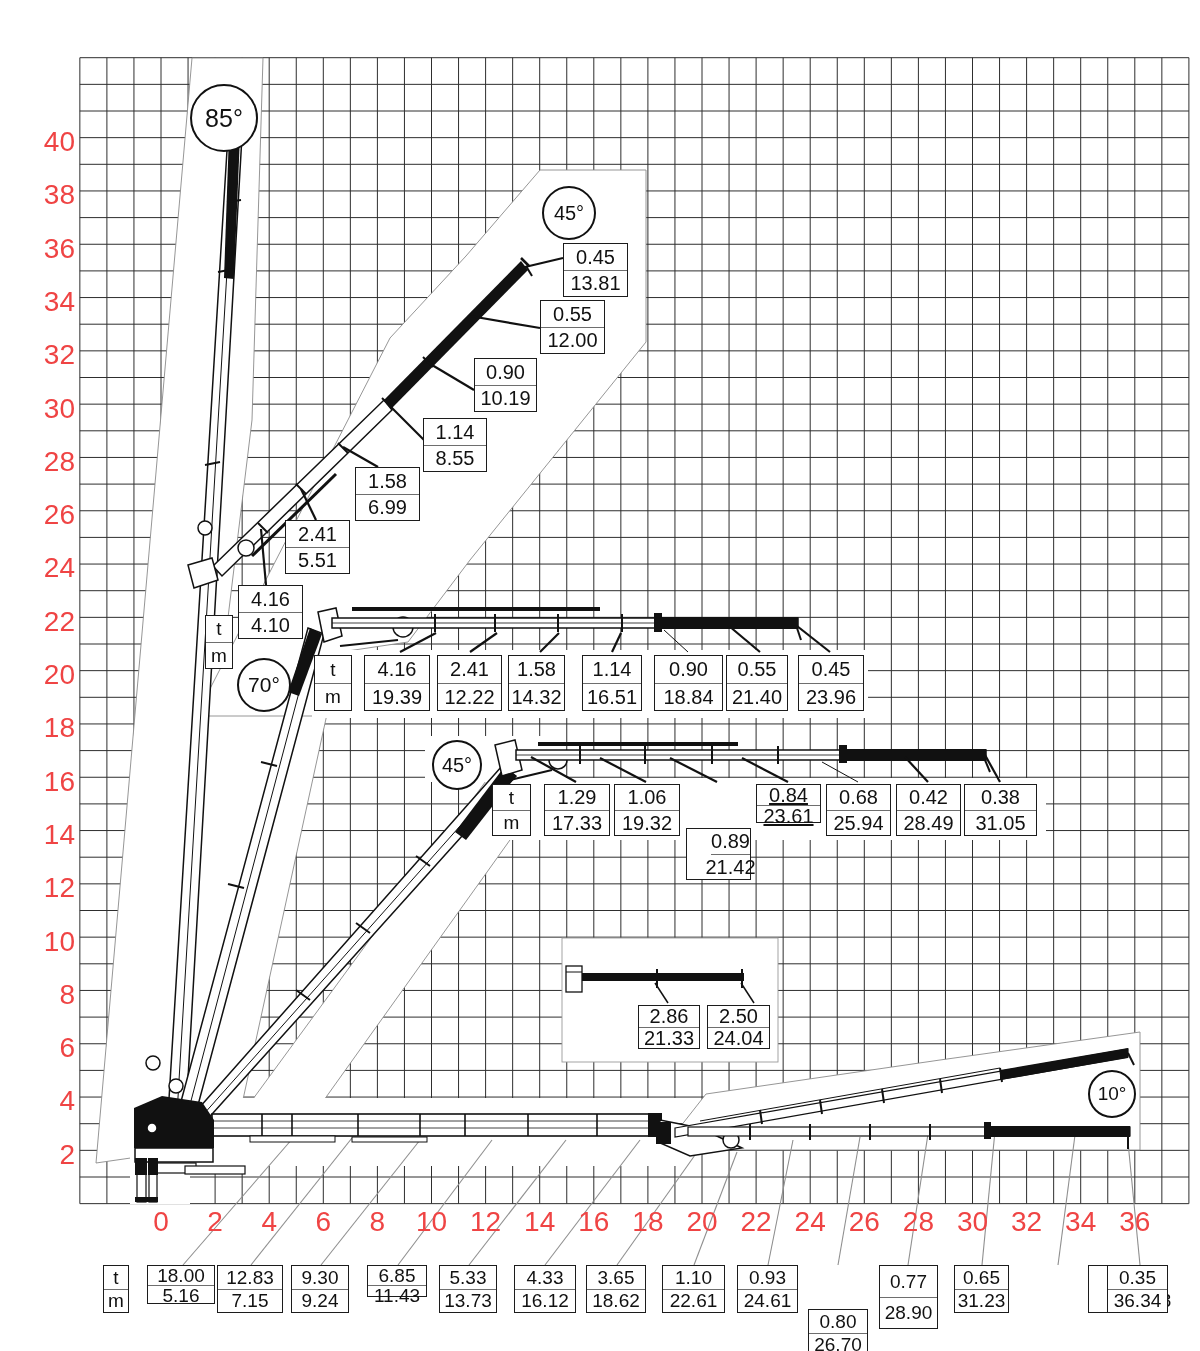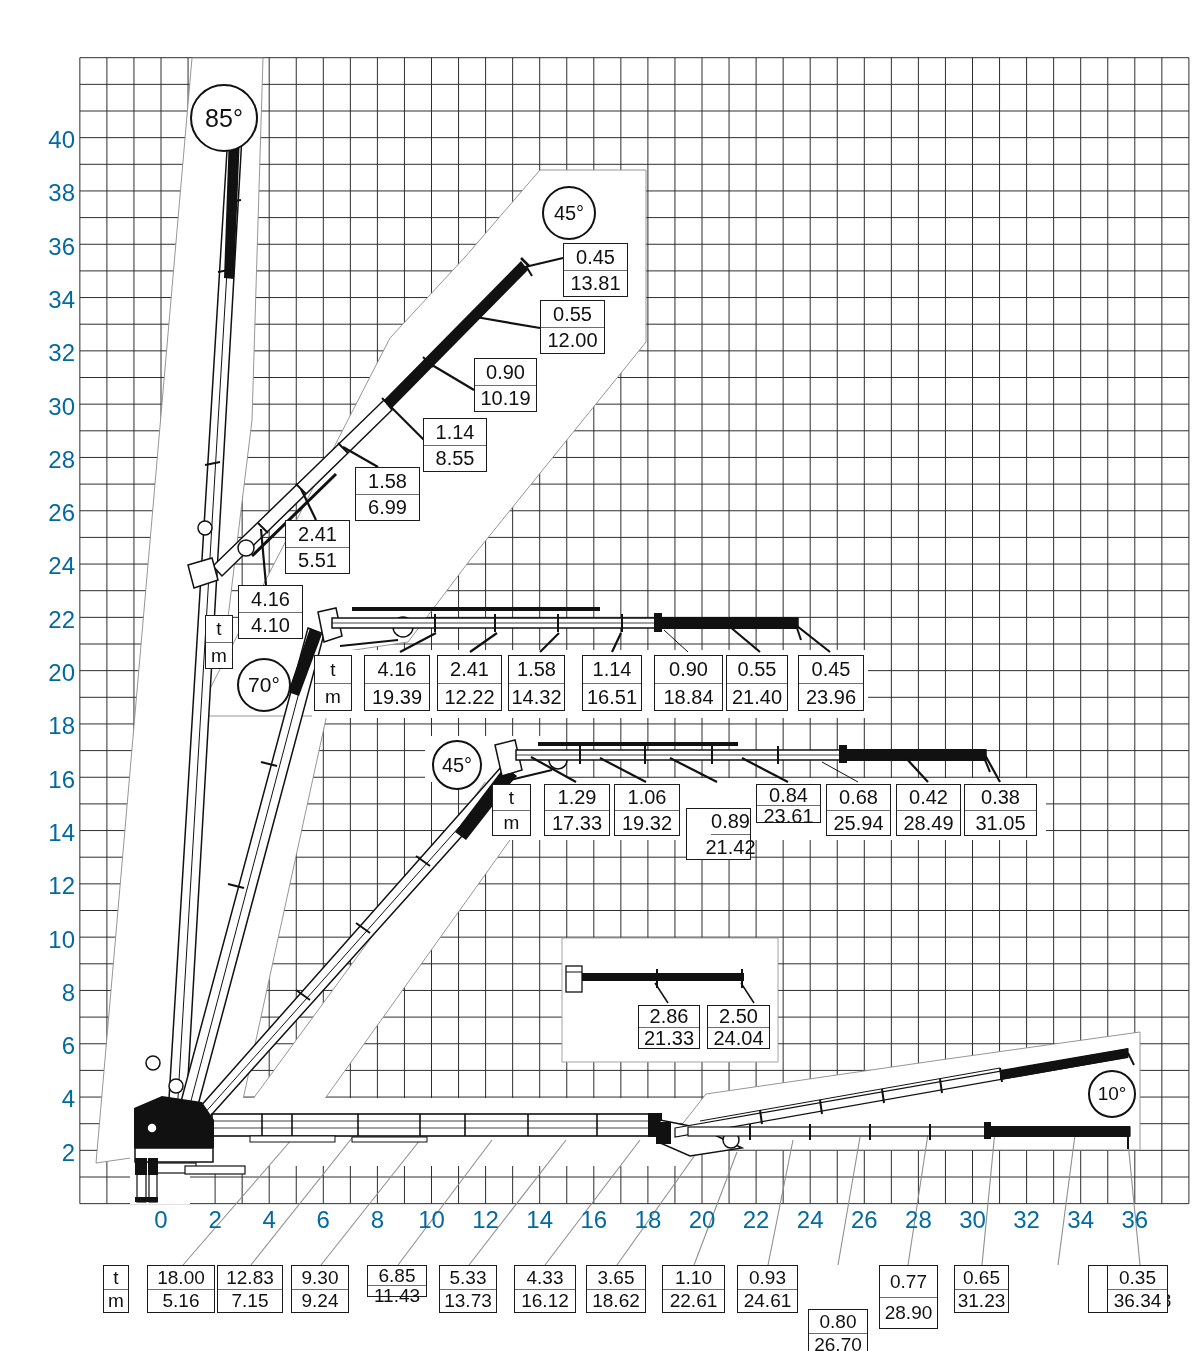--- a/index.html
+++ b/index.html
@@ -1,19 +1,19 @@
 <!DOCTYPE html>
 <html><head>
 <meta charset="utf-8">
 <style>
   html,body{margin:0;padding:0;background:#fff;}
   .stage{position:relative;width:1200px;height:1351px;background:#fff;overflow:hidden;
          font-family:"Liberation Sans", sans-serif;color:#111;}
   svg{position:absolute;left:0;top:0;}
-  .tick{position:absolute;font-size:24px;color:#0369a1;}
+  .tick{position:absolute;font-size:28px;color:#ef4444;}
   .ytick{width:40px;text-align:right;}
   .xtick{width:44px;text-align:center;}
   .vbox{position:absolute;background:#fff;border:1.6px solid #1c1c1c;display:flex;flex-direction:column;box-sizing:border-box;}
   .vbox .cell{flex:1;display:flex;align-items:center;justify-content:center;font-size:20px;line-height:1;}
   .vbox .cell.t{border-bottom:1px solid #6e6e6e;}
   .vbox.small .cell{font-size:19px;}
   .circ{position:absolute;background:#fff;border:2px solid #111;border-radius:50%;
         display:flex;align-items:center;justify-content:center;font-size:20px;}
 </style>
 </head>
@@ -418,25 +418,25 @@
         <div class="cell m">m</div>
       </div>
       <div class="vbox" style="left: 544px; top: 784px; width: 66px; height: 52px;">
         <div class="cell t">1.29</div>
         <div class="cell m">17.33</div>
       </div>
       <div class="vbox" style="left: 614px; top: 784px; width: 66px; height: 52px;">
         <div class="cell t">1.06</div>
         <div class="cell m">19.32</div>
       </div>
-      <div class="vbox" style="left: 686px; top: 808px; width: 65px; height: 52px; padding-left: 24px;">
+      <div class="vbox" style="left: 686px; top: 828px; width: 65px; height: 52px; padding-left: 24px;">
         <div class="cell t">0.89</div>
         <div class="cell m">21.42</div>
       </div>
-      <div class="vbox" style="left: 756px; top: 784px; width: 65px; height: 39px;">
+      <div class="vbox" style="left: 756px; top: 784px; width: 65px; height: 39px; text-decoration: underline;">
         <div class="cell t">0.84</div>
         <div class="cell m">23.61</div>
       </div>
       <div class="vbox" style="left: 826px; top: 784px; width: 65px; height: 52px;">
         <div class="cell t">0.68</div>
         <div class="cell m">25.94</div>
       </div>
       <div class="vbox" style="left: 896px; top: 784px; width: 65px; height: 52px;">
         <div class="cell t">0.42</div>
         <div class="cell m">28.49</div>
@@ -450,21 +450,21 @@
         <div class="cell m">m</div>
       </div>
       <div class="vbox" style="left: 638px; top: 1005px; width: 62px; height: 44px;">
         <div class="cell t">2.86</div>
         <div class="cell m">21.33</div>
       </div>
       <div class="vbox" style="left: 707px; top: 1005px; width: 63px; height: 44px;">
         <div class="cell t">2.50</div>
         <div class="cell m">24.04</div>
       </div>
-      <div class="vbox small" style="left: 147px; top: 1265px; width: 68px; height: 48px;">
+      <div class="vbox small" style="left: 147px; top: 1265px; width: 68px; height: 39px;">
         <div class="cell t">18.00</div>
         <div class="cell m">5.16</div>
       </div>
       <div class="vbox small" style="left: 217px; top: 1265px; width: 66px; height: 48px;">
         <div class="cell t">12.83</div>
         <div class="cell m">7.15</div>
       </div>
       <div class="vbox small" style="left: 291px; top: 1265px; width: 58px; height: 48px;">
         <div class="cell t">9.30</div>
         <div class="cell m">9.24</div>

